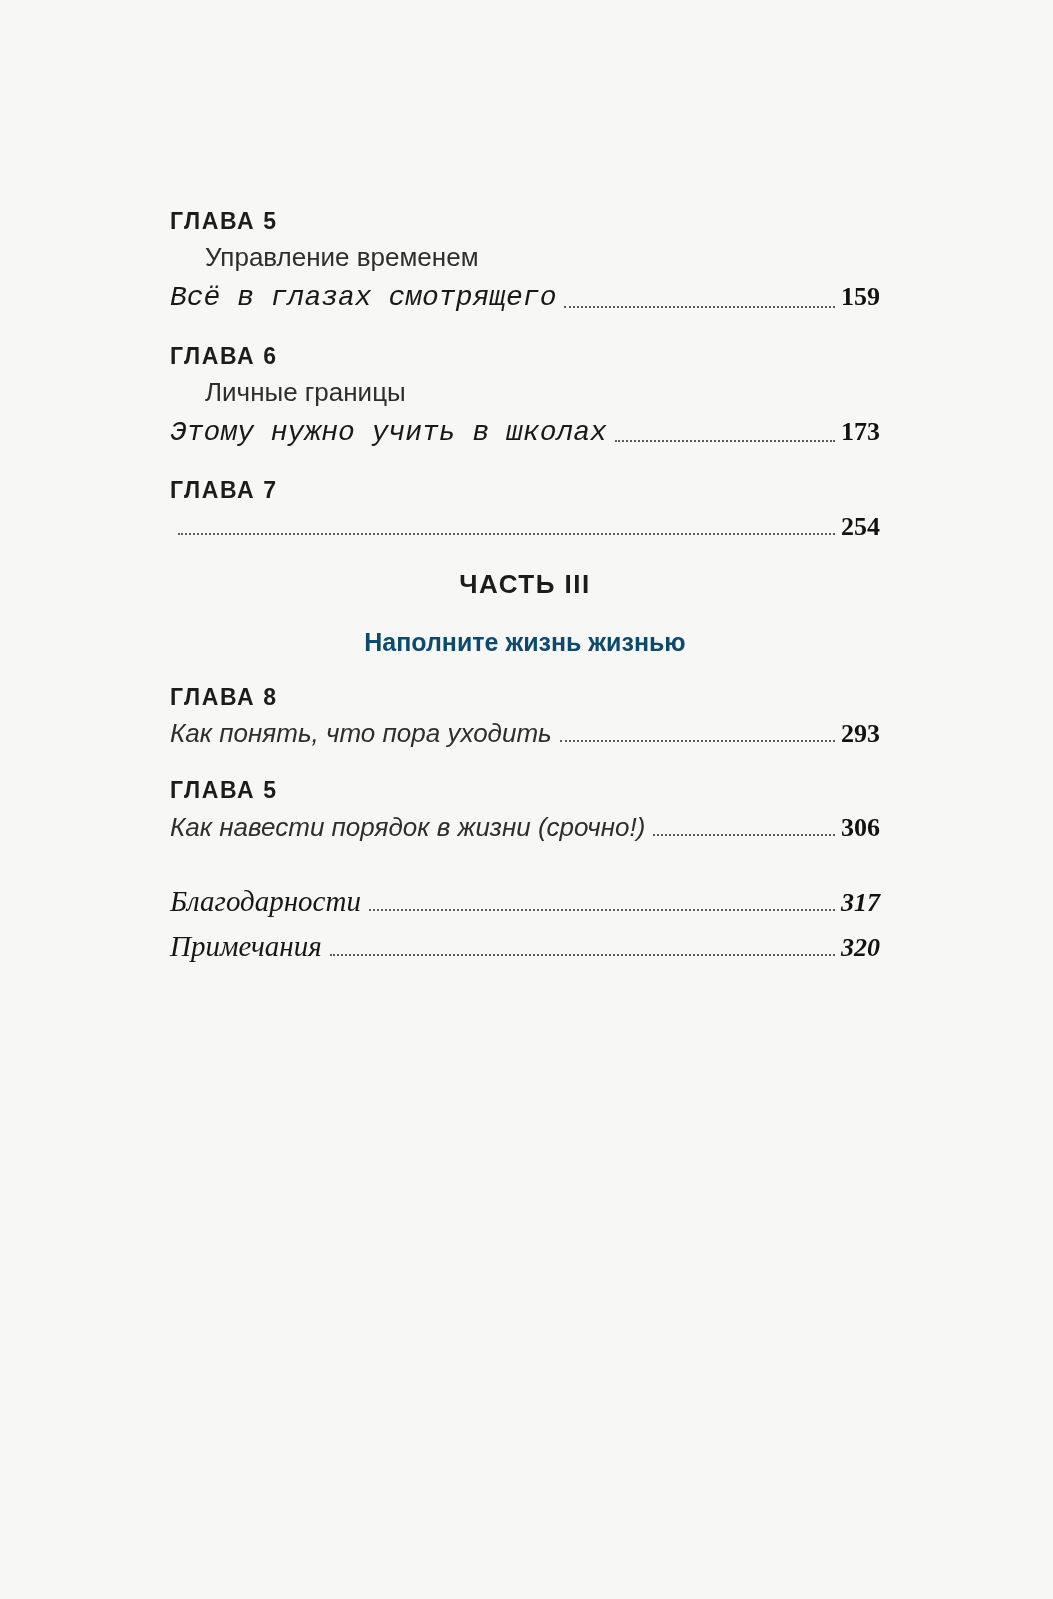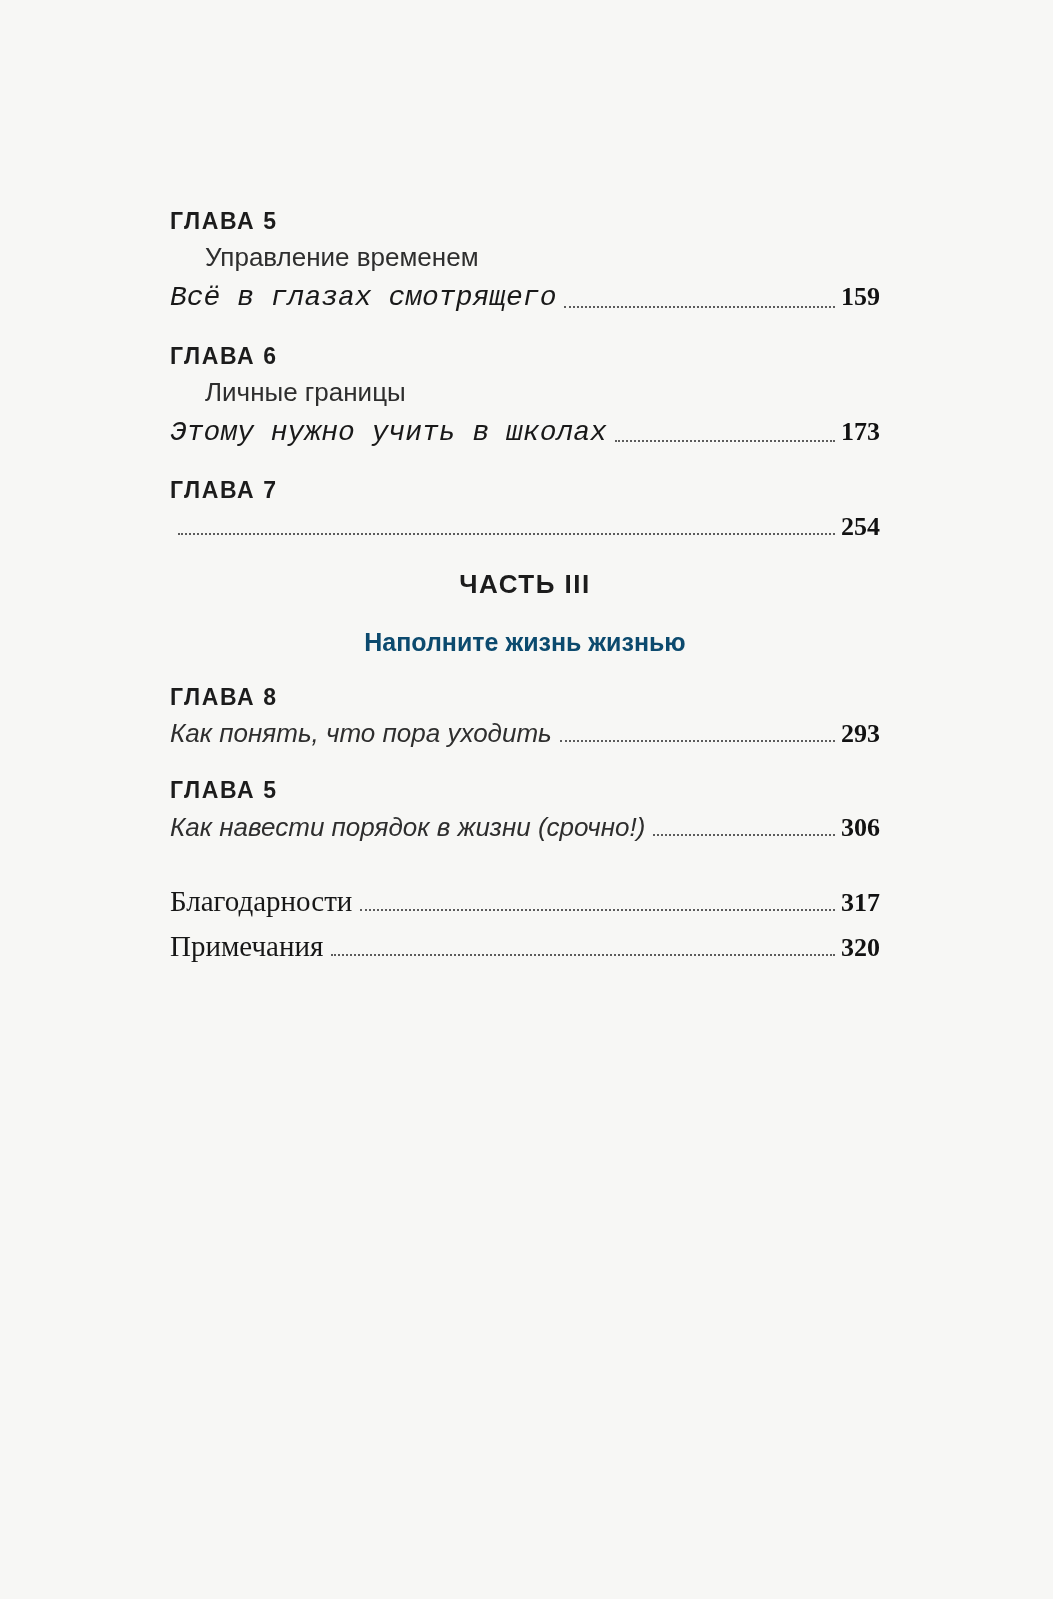--- a/index.html
+++ b/index.html
@@ -98,21 +98,21 @@
   }
   .part-title {
     font-family: "Liberation Sans", sans-serif;
     font-weight: 700;
     font-size: 25px;
     line-height: 1.15;
     color: #0c4a6e;
   }
 
   
-  .backmatter { margin-top: 42px; }
+  .backmatter { margin-top: 42px; font-style: italic; }
   .bm-line { margin-bottom: 12px; }
 </style>
 </head>
 <body>
 
 <div class="page">
 
   <div class="chapter">
     <div class="ch-label">ГЛАВА 5</div>
     <div class="ch-name">Управление временем</div>

